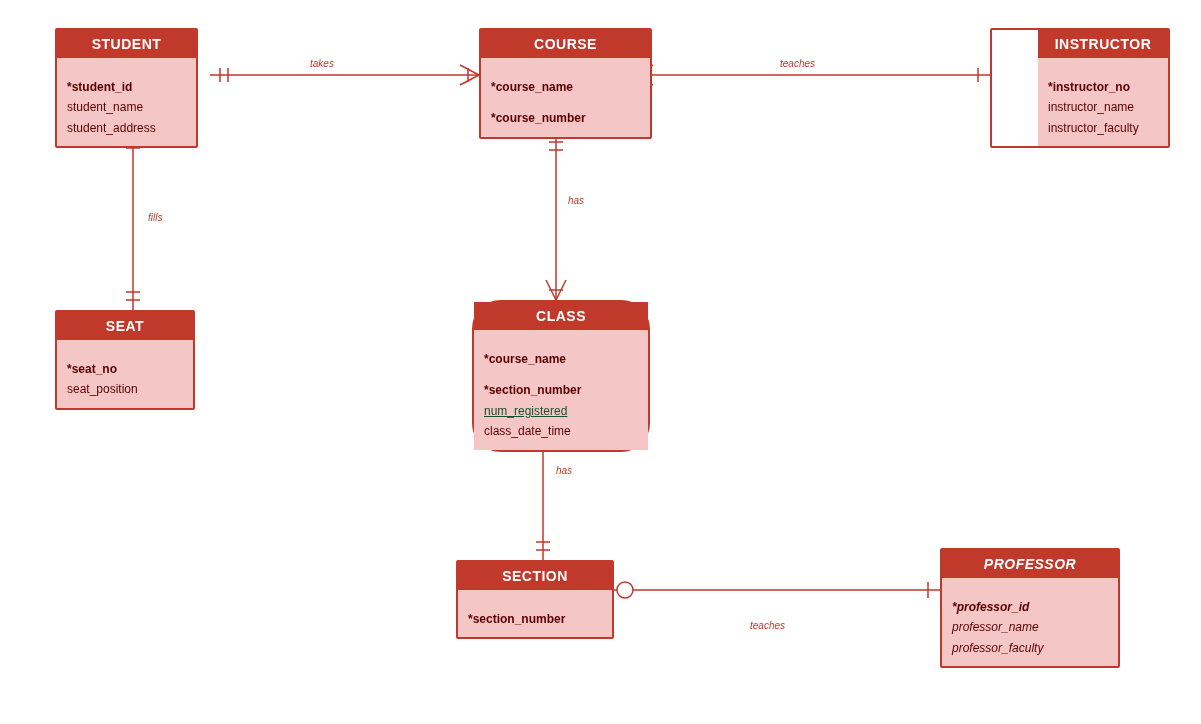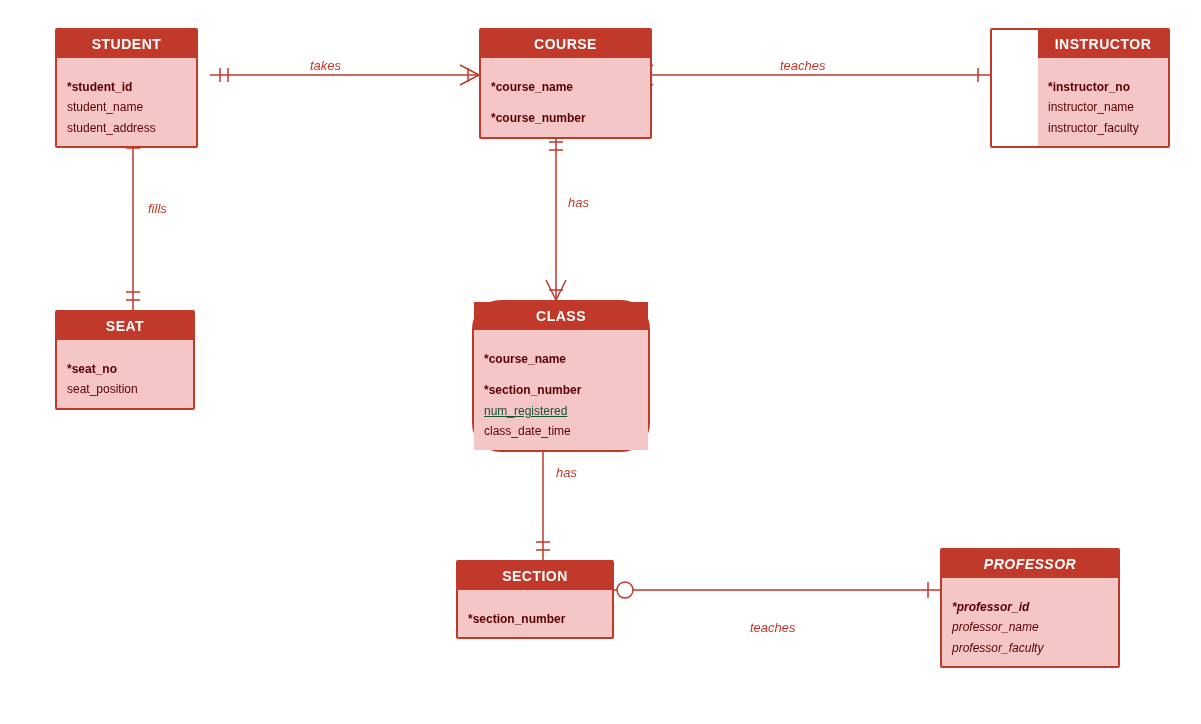--- a/index.html
+++ b/index.html
@@ -49,21 +49,21 @@
     svg.connectors {
       position: absolute;
       top: 0; left: 0;
       width: 1201px;
       height: 724px;
       pointer-events: none;
     }
     .rel-label {
       position: absolute;
       color: #c0392b;
-      font-size: 13px;
+      font-size: 10px;
       font-style: italic;
     }
   </style>
 </head>
 <body>
 
 <div class="diagram-container">
 
   <svg class="connectors">
 
@@ -112,21 +112,21 @@
 
     <line x1="611" y1="590" x2="940" y2="590" stroke="#c0392b" stroke-width="1.5"></line>
 
     <circle cx="625" cy="590" r="8" fill="white" stroke="#c0392b" stroke-width="1.5"></circle>
 
     <line x1="928" y1="582" x2="928" y2="598" stroke="#c0392b" stroke-width="1.5"></line>
   </svg>
 
   <div class="rel-label" style="left:310px; top:58px;">takes</div>
   <div class="rel-label" style="left:780px; top:58px;">teaches</div>
-  <div class="rel-label" style="left:148px; top:201px;font-style:italic;">fills</div>
+  <div class="rel-label" style="left:148px; top:212px;font-style:italic;">fills</div>
   <div class="rel-label" style="left:568px; top:195px;">has</div>
   <div class="rel-label" style="left:556px; top:465px;">has</div>
   <div class="rel-label" style="left:750px; top:620px;">teaches</div>
 
   <div class="entity" style="left:55px; top:28px; width:143px;">
     <div class="entity-header">STUDENT</div>
     <div class="entity-body">
       <div class="pk">*student_id</div>
       <div>student_name</div>
       <div>student_address</div>

